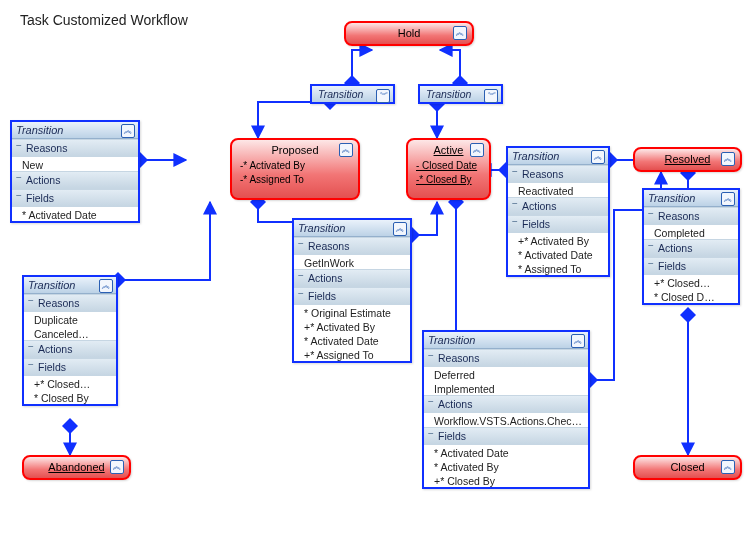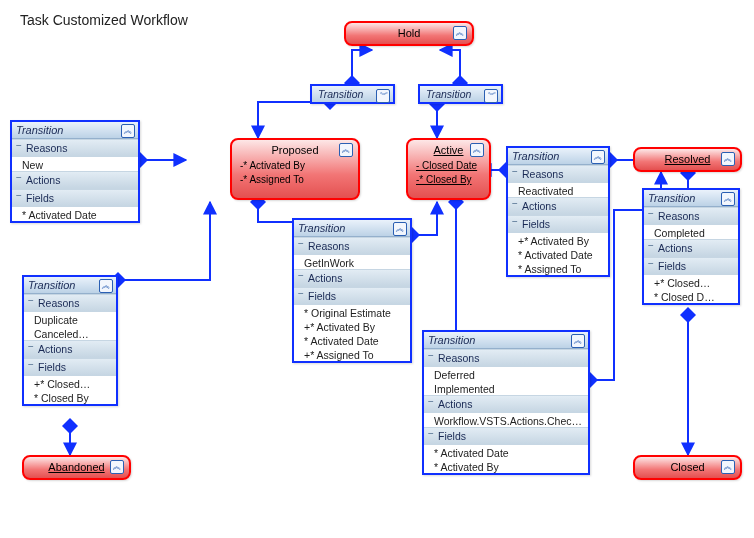--- a/index.html
+++ b/index.html
@@ -313,15 +313,16 @@
       <span class="chev">︽</span>
     </div>
     <div class="section"><span>Reasons</span></div>
     <div class="row">Deferred</div>
     <div class="row">Implemented</div>
     <div class="section"><span>Actions</span></div>
     <div class="row">Workflow.VSTS.Actions.Checkin</div>
     <div class="section"><span>Fields</span></div>
     <div class="row">* Activated Date</div>
     <div class="row">* Activated By</div>
+    <div class="row">+* Closed By</div>
   </div>
 
 </div>
 
 </body></html>

